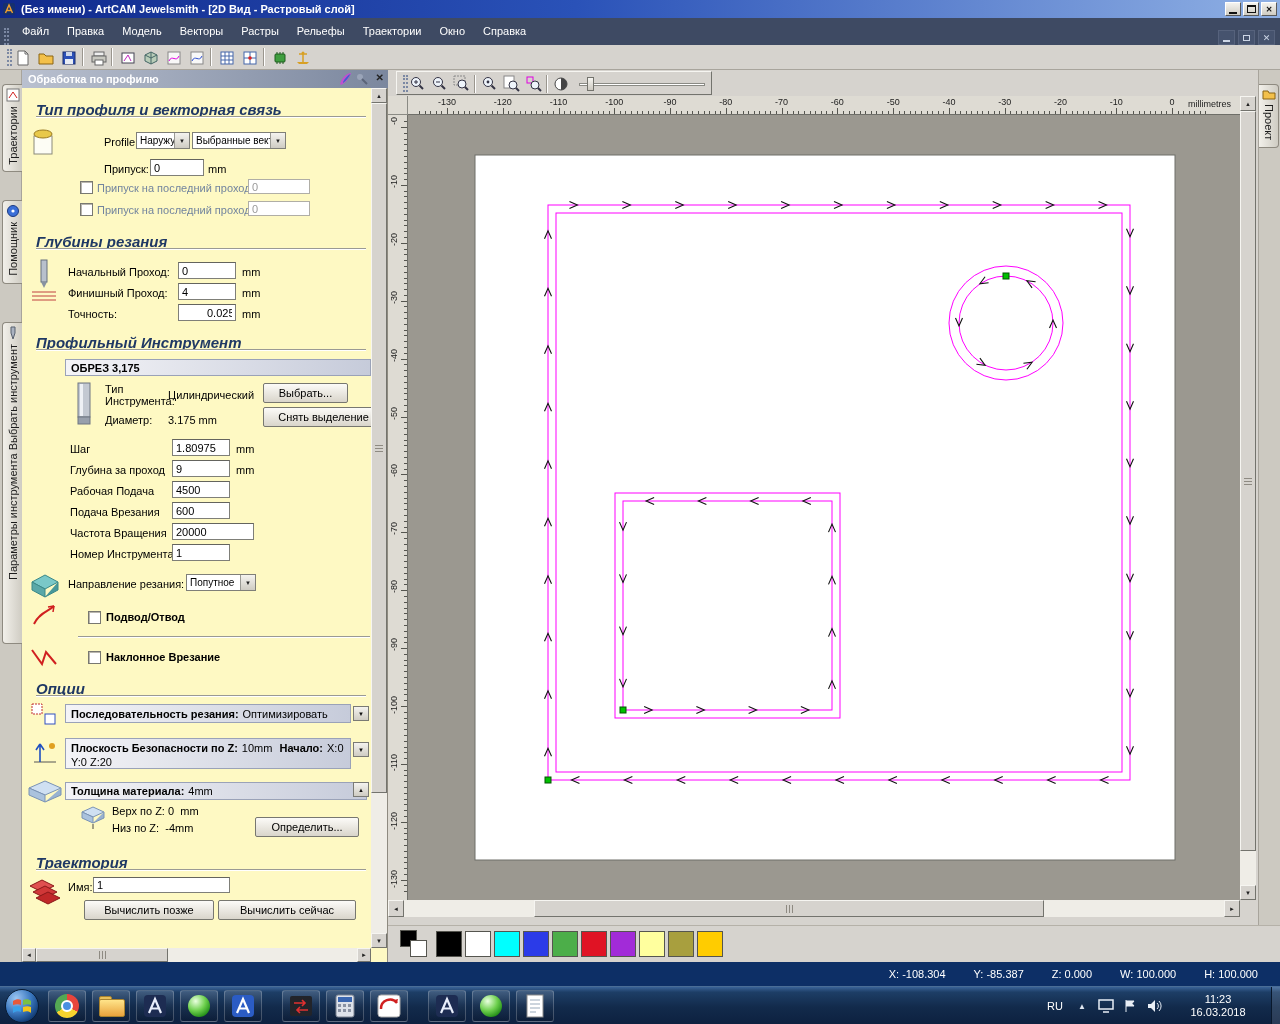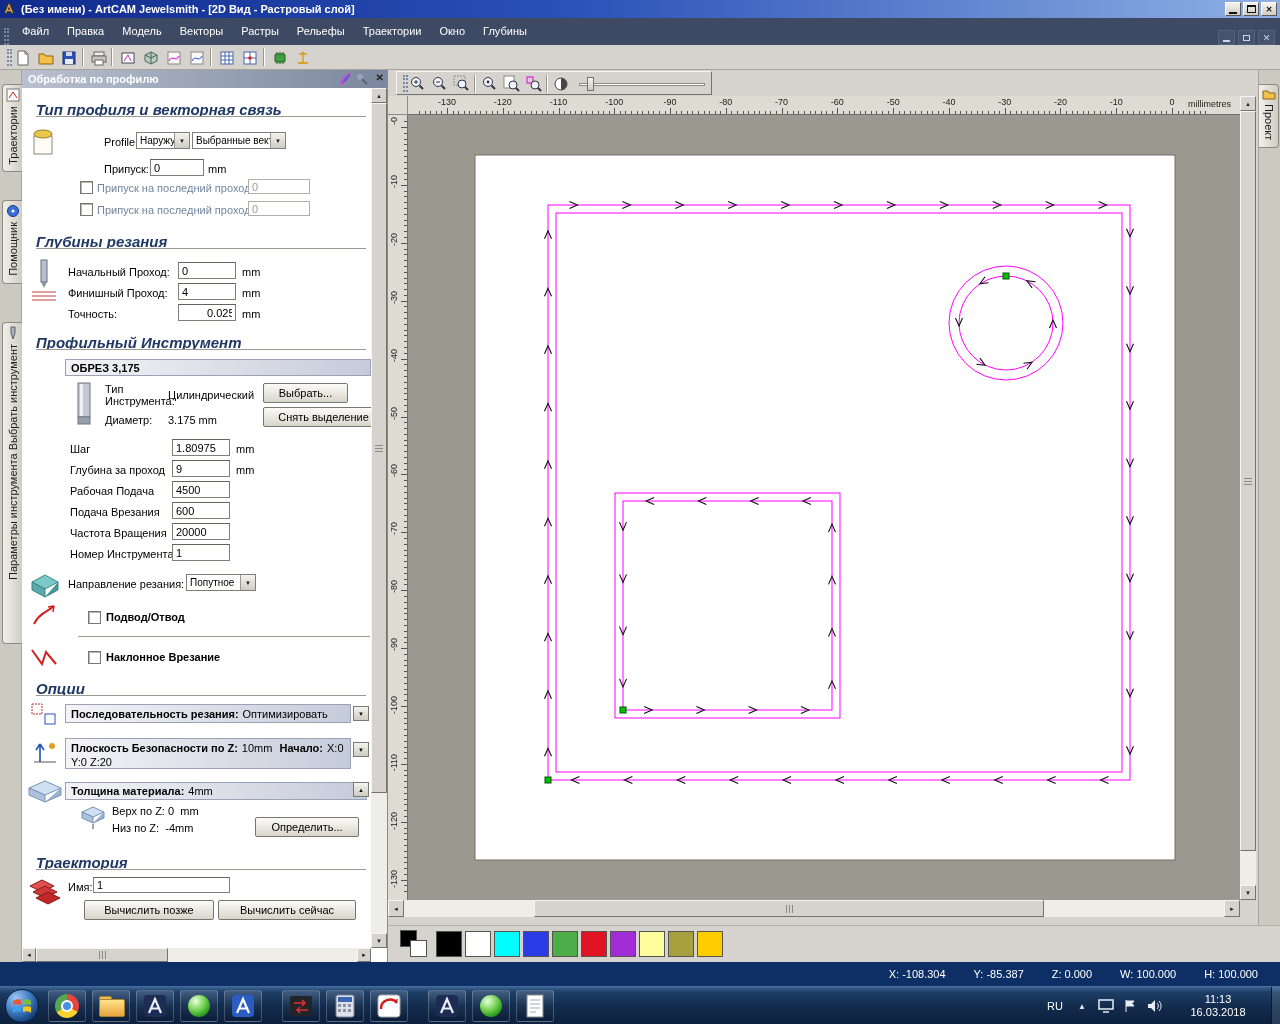--- a/index.html
+++ b/index.html
@@ -50,21 +50,21 @@
   
   #lefttabs{left:0;top:70px;width:22px;height:892px;background:#ccc9c1;border-right:1px solid #a8a49c}
   #righttabs{left:1258px;top:70px;width:22px;height:855px;background:#ccc9c1;border-left:1px solid #a8a49c}
   .vtab{position:absolute;width:20px;background:linear-gradient(90deg,#f2f0ea,#cfccc3);border:1px solid #8e8a80;display:flex;flex-direction:column;align-items:center;padding-top:3px}
   .vtab.l{left:2px;border-right:none;border-radius:4px 0 0 4px}
   .vtab.r{left:0;border-left:none;border-radius:0 4px 4px 0}
   .vtext{writing-mode:vertical-rl;transform:rotate(180deg);font-size:11px;color:#1c1c1c;margin-top:4px;white-space:nowrap}
   .vtext.rr{transform:none}
 
   
-  #panel{left:22px;top:70px;width:366px;height:892px;background:#ffffff;border-right:1px solid #8e8a80}
+  #panel{left:22px;top:70px;width:366px;height:892px;background:#fef9c3;border-right:1px solid #8e8a80}
   #panelhdr{position:absolute;left:0;top:0;width:366px;height:18px;background:linear-gradient(90deg,#b9c0cf,#7b879e);display:flex;align-items:center;color:#fff;font-weight:bold;padding-left:6px}
   #panelhdr .hic{position:absolute;top:2px}
 
   
   #canvas-area{left:388px;top:70px;width:870px;height:855px;background:#d6d3ce}
   #cv-toolbar{position:absolute;left:8px;top:1px;width:316px;height:24px;background:#d6d3ce;border:1px solid;border-color:#f6f5f1 #73736d #73736d #f6f5f1}
   .zbtn{position:absolute;top:2px;width:20px;height:19px;display:flex;align-items:center;justify-content:center;border:1px solid transparent}
   #ruler-corner{position:absolute;left:0;top:26px;width:20px;height:19px;background:#dedbd3;border-right:1px solid #8a8a84;border-bottom:1px solid #8a8a84}
   #hruler{position:absolute;left:20px;top:26px;width:832px;height:19px;background:#dedbd3;border-bottom:1px solid #6e6e68;overflow:hidden}
   #vruler{position:absolute;left:0;top:45px;width:20px;height:785px;background:#dedbd3;border-right:1px solid #6e6e68;overflow:hidden}
@@ -121,21 +121,21 @@
     <span class="grip"></span>
     <span id="menu-items" style="display:flex">
         <span class="menu-item">Файл</span>
         <span class="menu-item">Правка</span>
         <span class="menu-item">Модель</span>
         <span class="menu-item">Векторы</span>
         <span class="menu-item">Растры</span>
         <span class="menu-item">Рельефы</span>
         <span class="menu-item">Траектории</span>
         <span class="menu-item">Окно</span>
-        <span class="menu-item">Глубины</span>
+        <span class="menu-item">Справка</span>
       </span>
     <span id="mdi-btns">
       <span class="mdibtn">
           <span style="width:7px;height:2px;background:#cdd6e6;margin-top:6px"></span>
         </span>
       <span class="mdibtn">
           <span style="width:7px;height:6px;border:1px solid #cdd6e6"></span>
         </span>
       <span class="mdibtn">✕</span>
     </span>
@@ -324,21 +324,21 @@
     <input class="fld" style="left: 150px; top: 369px; width: 58px; height: 17px;" value="1.80975">
     <span class="lab" style="left:214px;top:373px">mm</span>
     <span class="lab" style="left:48px;top:394px">Глубина за проход</span>
     <input class="fld" style="left: 150px; top: 390px; width: 58px; height: 17px;" value="9">
     <span class="lab" style="left:214px;top:394px">mm</span>
     <span class="lab" style="left:48px;top:415px">Рабочая Подача</span>
     <input class="fld" style="left: 150px; top: 411px; width: 58px; height: 17px;" value="4500">
     <span class="lab" style="left:48px;top:436px">Подача Врезания</span>
     <input class="fld" style="left: 150px; top: 432px; width: 58px; height: 17px;" value="600">
     <span class="lab" style="left:48px;top:457px">Частота Вращения</span>
-    <input class="fld" style="left: 150px; top: 453px; width: 58px; height: 17px;" value="20000">
+    <input class="fld" style="left: 150px; top: 453px; width: 82px; height: 17px;" value="20000">
     <span class="lab" style="left:48px;top:478px">Номер Инструмента</span>
     <input class="fld" style="left: 150px; top: 474px; width: 58px; height: 17px;" value="1">
 
     <span class="a" style="left:6px;top:500px"><svg width="34" height="30">
           <path d="M4 12 L17 5 L30 12 L17 19 z" fill="#7ac8c8" stroke="#3a8888"></path>
           <path d="M4 12 v8 L17 27 v-8 z" fill="#5aa8a8" stroke="#3a8888"></path>
           <path d="M30 12 v8 L17 27" fill="#48989a" stroke="#3a8888"></path>
         </svg></span>
     <span class="lab" style="left:46px;top:508px">Направление резания:</span>
     <span class="combo" style="left:164px;top:504px;width:70px">
@@ -991,19 +991,19 @@
           <path d="M3 1 v12 M3 2 h8 l-2 2.5 l2 2.5 h-8" fill="#e8eef6" stroke="#e8eef6"></path>
         </svg>
       </span>
     <span class="a trayic" style="left:1144px;top:0;width:20px;height:38px">
         <svg width="15" height="14">
           <path d="M1 5 h3 l4 -4 v12 l-4 -4 h-3 z" fill="#e8eef6"></path>
           <path d="M10 4 a4 4 0 0 1 0 6 M12 2 a7 7 0 0 1 0 10" stroke="#e8eef6" fill="none"></path>
         </svg>
       </span>
     <span id="clock">
-      <span>11:13</span>
+      <span>11:23</span>
       <span>16.03.2018</span>
     </span>
     <span id="showdesk"></span>
   </div>
 
 </div>
 
 </body></html>

